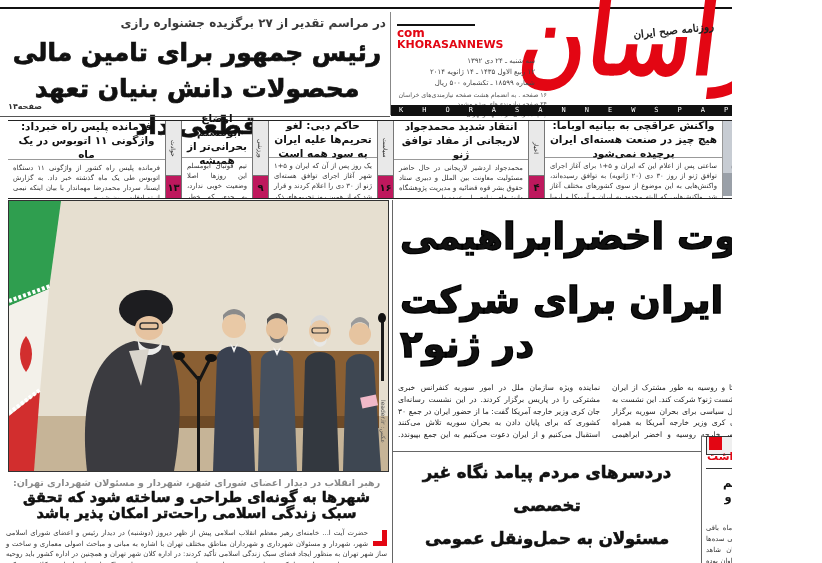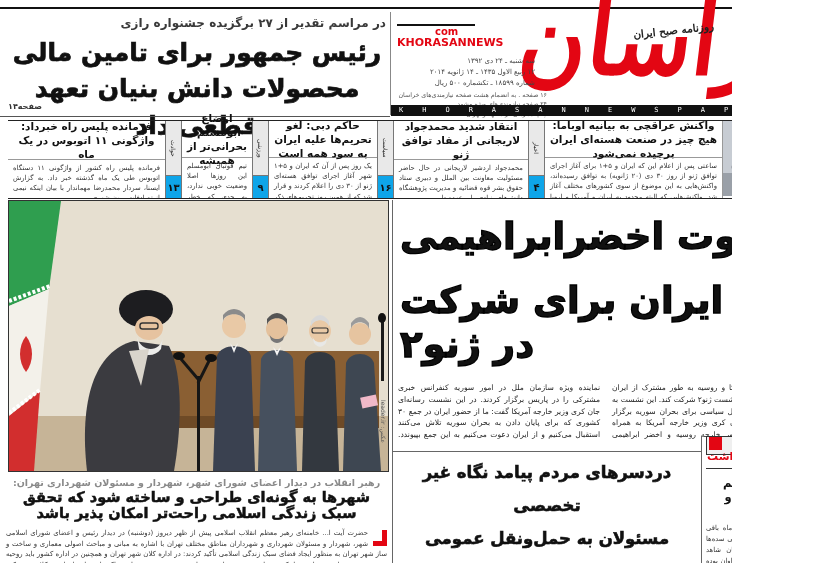--- a/index.html
+++ b/index.html
@@ -16,35 +16,35 @@
   .hdr-vrule{left:390px;top:12px;width:1px;height:103px;background:#888;}
   .hdr-hrule{left:0;top:116px;width:390px;height:1px;background:#555;}
   .masthead{left:391px;top:10px;width:431px;height:106px;}
   .mh-logo{position:absolute;right:-4px;top:-22px;width:290px;text-align:center;color:#e30613;
            font-size:92px;font-weight:900;line-height:1.15;transform:skewX(-7deg) scaleY(1.05);
            font-family:"DejaVu Serif",serif;}
   .mh-tagline{position:absolute;right:108px;top:14px;font-size:10.5px;font-weight:bold;color:#222;
               transform:rotate(-6deg);font-family:"DejaVu Serif",serif;}
   .mh-weblogo{position:absolute;left:6px;top:14px;width:78px;direction:ltr;text-align:left;
               border-top:2px solid #111;padding-top:1px;}
-  .mh-web-tld{font-size:10px;font-weight:900;color:#e30613;margin-left:38px;line-height:1;}
+  .mh-web-tld{font-size:12px;font-weight:900;color:#e30613;line-height:1;}
   .mh-web-name{font-size:11px;font-weight:900;color:#e30613;line-height:1.05;letter-spacing:0;}
   .mh-dates{position:absolute;left:6px;top:46px;width:138px;font-size:7px;color:#444;
             line-height:1.55;text-align:right;}
   .mh-info{position:absolute;left:6px;top:80px;width:150px;font-size:6.3px;color:#555;line-height:1.5;text-align:right;}
   .mh-bar{position:absolute;left:0;top:95px;width:431px;height:11px;background:#111;color:#fff;
           direction:ltr;font-family:"DejaVu Sans Mono",monospace;font-size:7px;line-height:11px;
           letter-spacing:19px;padding-left:8px;overflow:hidden;white-space:nowrap;}
   
   .briefs{left:8px;top:120px;width:806px;height:77px;border-top:1px solid #222;border-bottom:1px solid #222;
           display:flex;direction:rtl;}
   .label-col{width:15px;flex:0 0 15px;display:flex;flex-direction:column;border-left:1px solid #777;border-right:1px solid #777;}
   .label-cat{flex:1;background:#e9e9e9;writing-mode:vertical-rl;font-size:6px;color:#222;
              display:flex;align-items:center;justify-content:center;border-bottom:1px solid #777;}
-  .label-page{height:22px;font-size:10px;font-weight:bold;display:flex;align-items:center;justify-content:center;background:#0ea5e9;}
+  .label-page{height:22px;font-size:10px;font-weight:bold;display:flex;align-items:center;justify-content:center;background:#be185d;}
   .brief{display:flex;flex-direction:column;}
   .b0{flex:0 0 252px;flex-direction:row;}
   .b1{flex:0 0 134px;} .b2{flex:0 0 108px;} .b3{flex:0 0 70px;} .b4{flex:1;}
   .brief-head{min-height:32px;display:flex;align-items:center;justify-content:center;text-align:center;
               font-size:10.5px;font-weight:800;line-height:1.35;border-bottom:1px solid #999;padding:2px 3px;}
   .brief-body{font-size:6.8px;color:#333;text-align:justify;line-height:1.5;padding:3px 5px;overflow:hidden;}
   .b0-photo{flex:0 0 74px;border-left:1px solid #999;}
   .b0-text{flex:1;display:flex;flex-direction:column;}
   
   .main-vrule{left:392px;top:200px;width:1px;height:363px;background:#666;}

